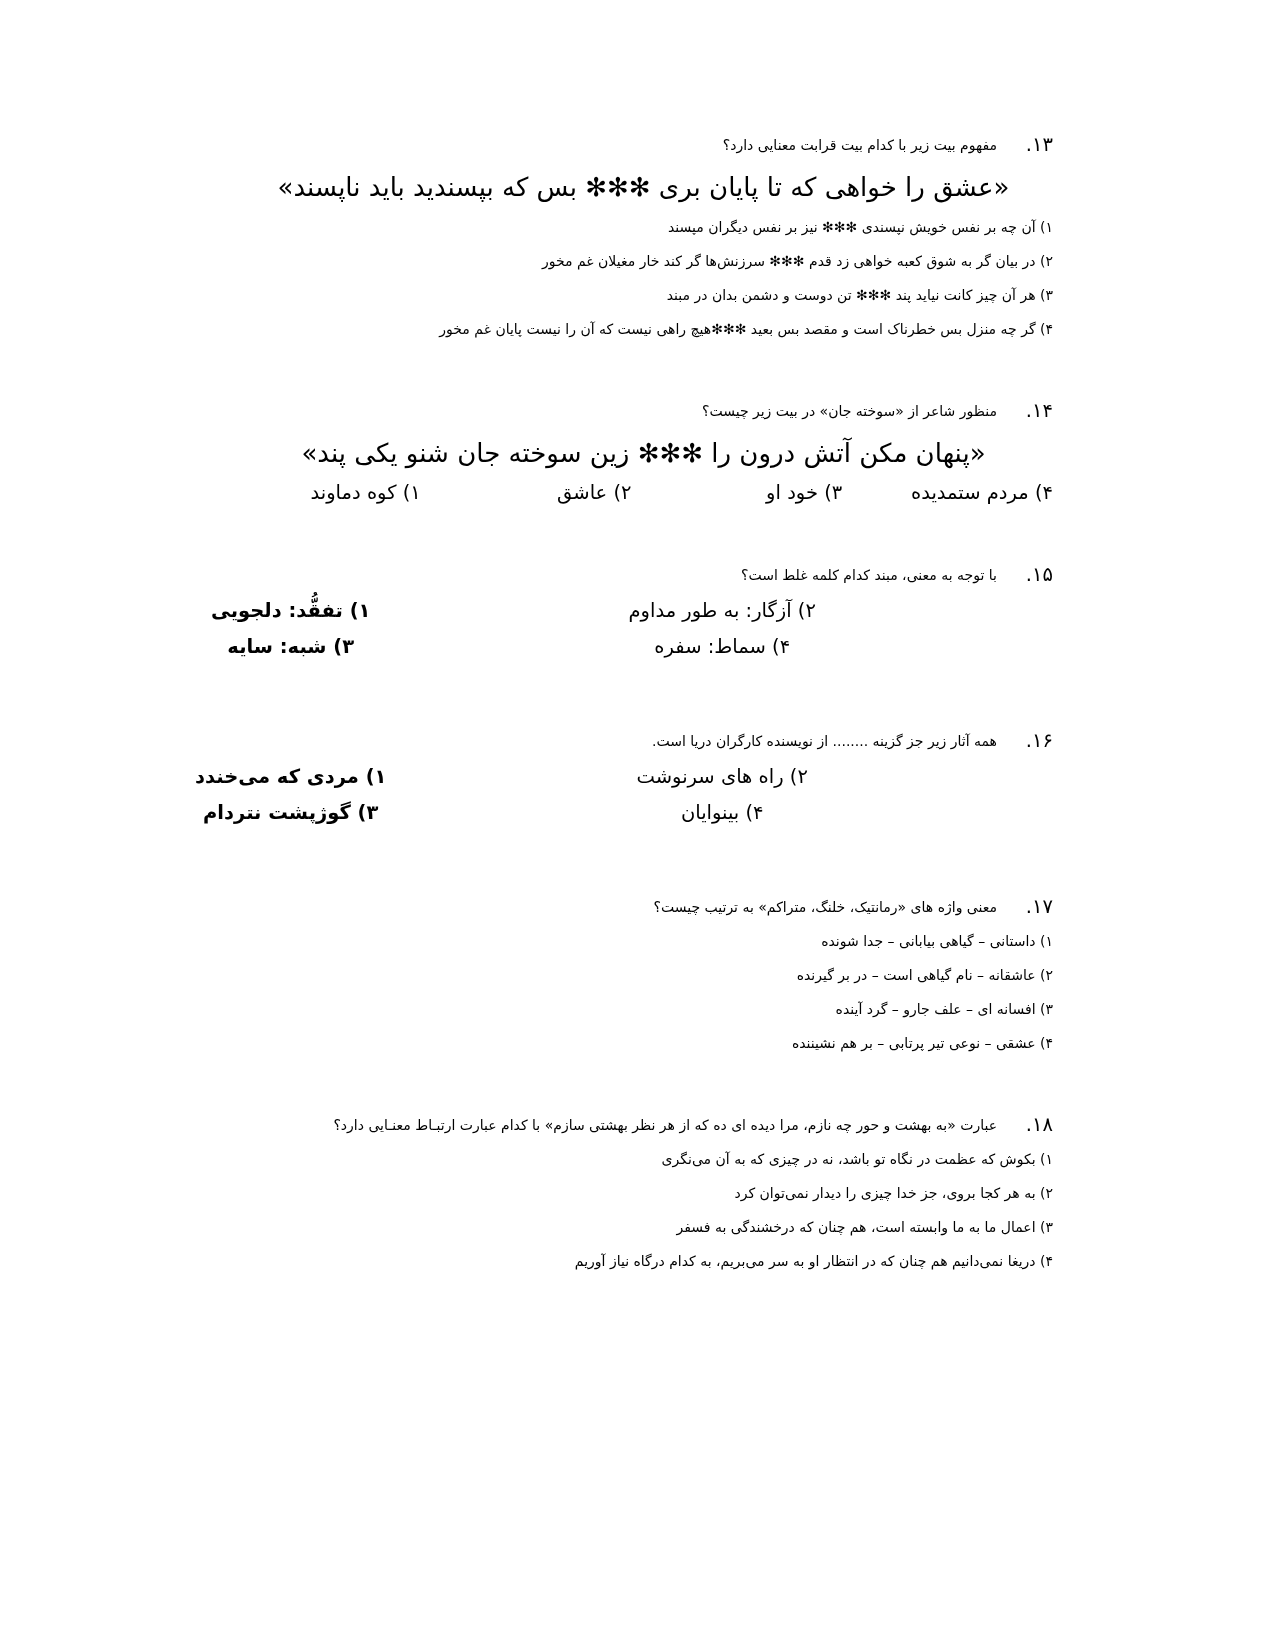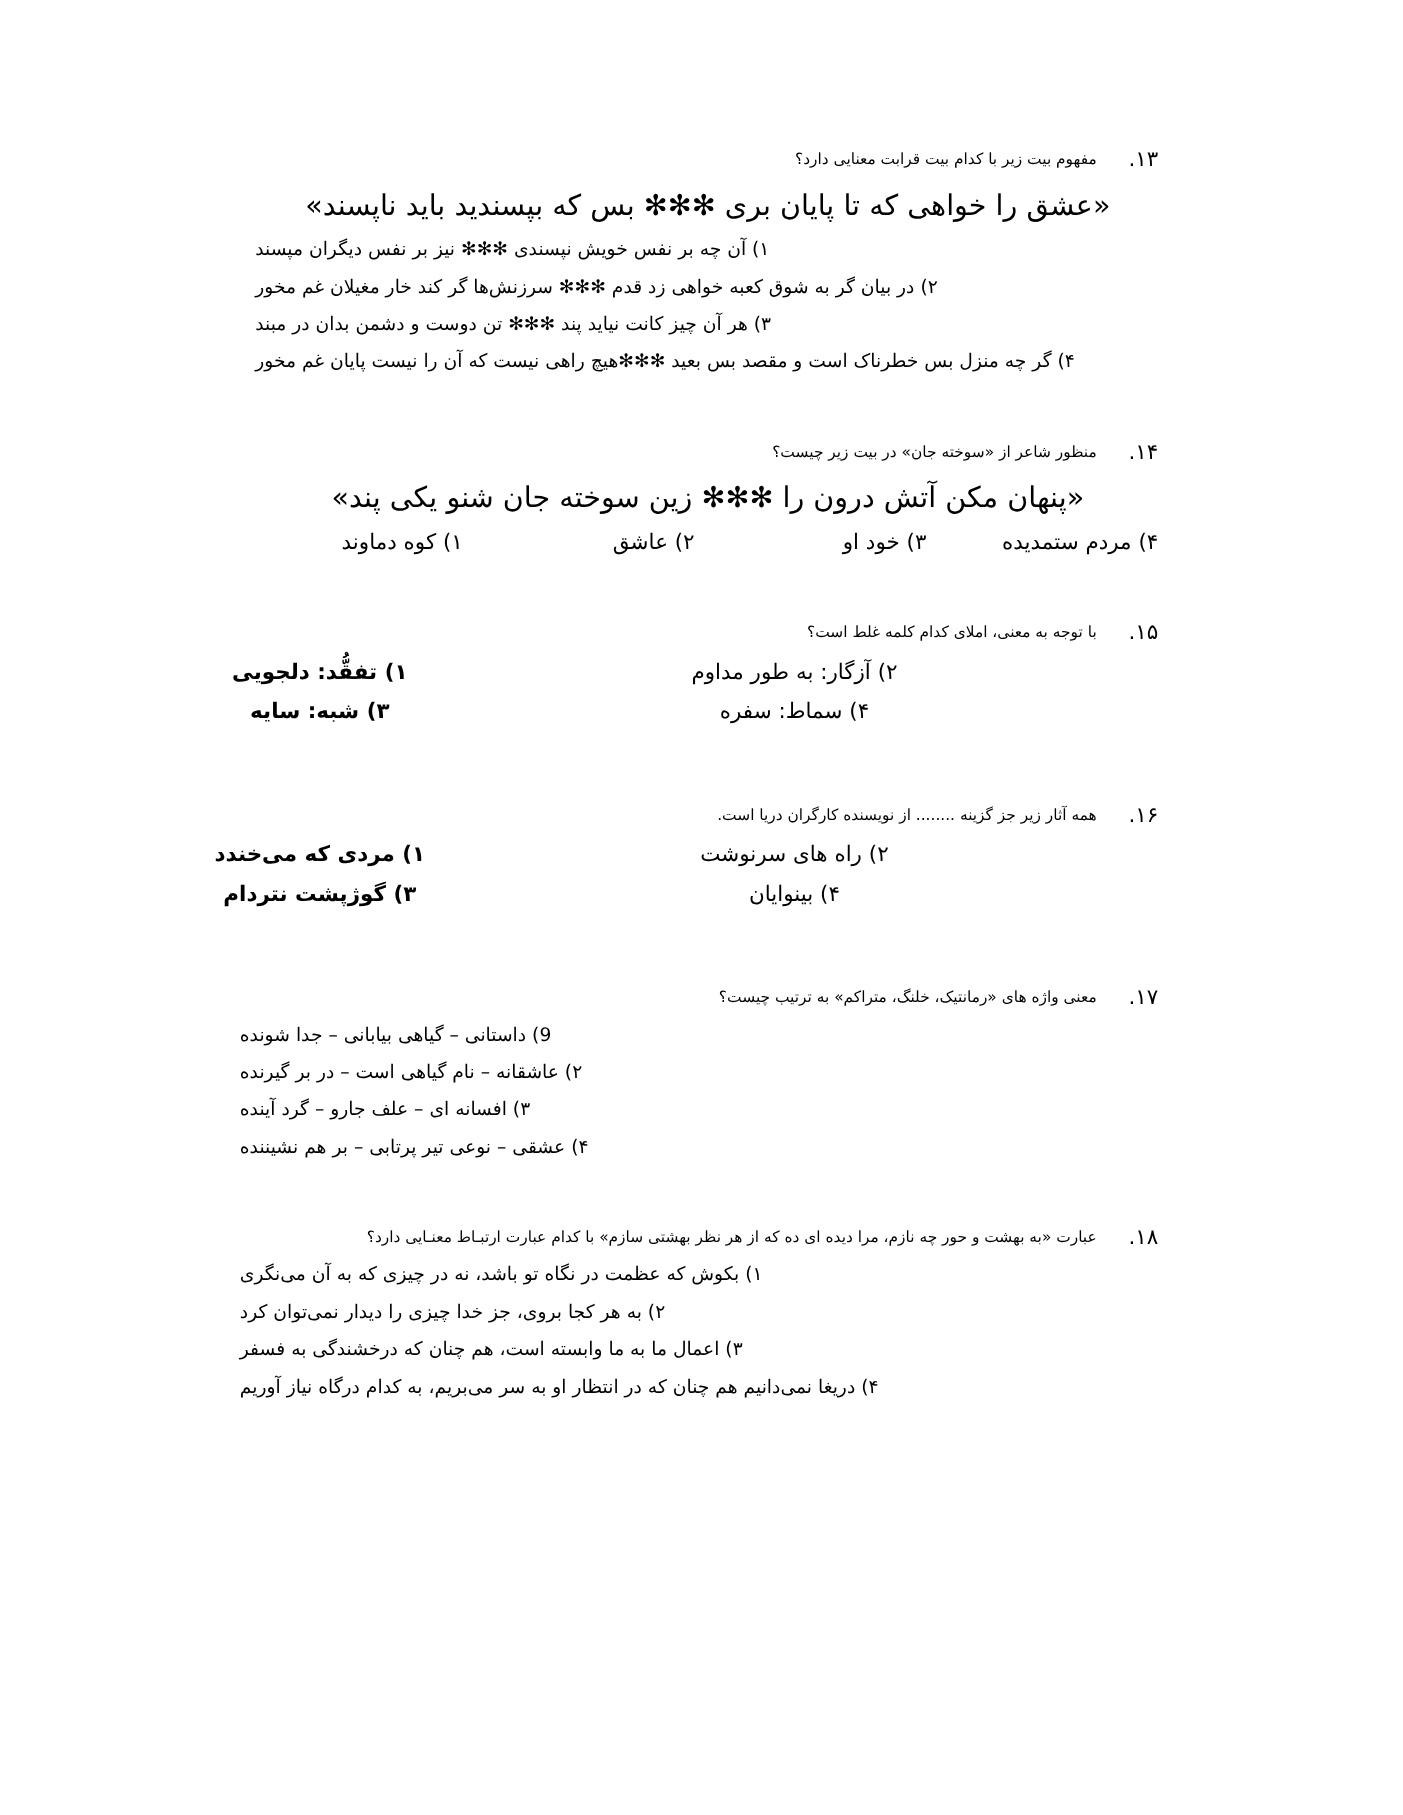--- a/index.html
+++ b/index.html
@@ -57,23 +57,23 @@
     text-align: center;
     margin: 8px 0 6px 0;
     padding-left: 24px;
   }
   
   .opt-stack {
     margin: 0;
     padding: 0;
   }
   .opt-line {
-    font-size: 17px;
+    font-size: 14px;
     line-height: 34px;
-    text-align: left;
+    text-align: right;
     padding-left: 22px;
   }
   .opt-line.indent-a { padding-left: 8px; }
   
   .opt-row {
     display: flex;
     flex-direction: row;
     width: 100%;
     margin-top: 2px;
   }
@@ -122,21 +122,21 @@
       <div class="cell">۲) عاشق</div>
       <div class="cell">۱) کوه دماوند</div>
     </div>
   </div>
 
   <div class="gap-md"></div>
 
   <div class="question">
     <div class="q-head">
       <div class="q-num">۱۵.</div>
-      <div class="q-stem">با توجه به معنی، املای کدام کلمه غلط است؟</div>
+      <div class="q-stem">با توجه به معنی، مبند کدام کلمه غلط است؟</div>
     </div>
     <div class="opt-row two">
       <div class="cell c1">۲) آزگار: به طور مداوم</div>
       <div class="cell c2">۱) تفقُّد: دلجویی</div>
     </div>
     <div class="opt-row two">
       <div class="cell c1">۴) سماط: سفره</div>
       <div class="cell c2">۳) شبه: سایه</div>
     </div>
   </div>
@@ -159,21 +159,21 @@
   </div>
 
   <div class="gap-lg"></div>
 
   <div class="question">
     <div class="q-head">
       <div class="q-num">۱۷.</div>
       <div class="q-stem">معنی واژه های «رمانتیک، خلنگ، متراکم» به ترتیب چیست؟</div>
     </div>
     <div class="opt-stack">
-      <div class="opt-line indent-a">9) داستانی – گیاهی بیابانی – جدا شونده</div>
+      <div class="opt-line indent-a">۱) داستانی – گیاهی بیابانی – جدا شونده</div>
       <div class="opt-line indent-a">۲) عاشقانه – نام گیاهی است – در بر گیرنده</div>
       <div class="opt-line indent-a">۳) افسانه ای – علف جارو – گرد آینده</div>
       <div class="opt-line indent-a">۴) عشقی – نوعی تیر پرتابی – بر هم نشیننده</div>
     </div>
   </div>
 
   <div class="gap-md"></div>
 
   <div class="question">
     <div class="q-head">

